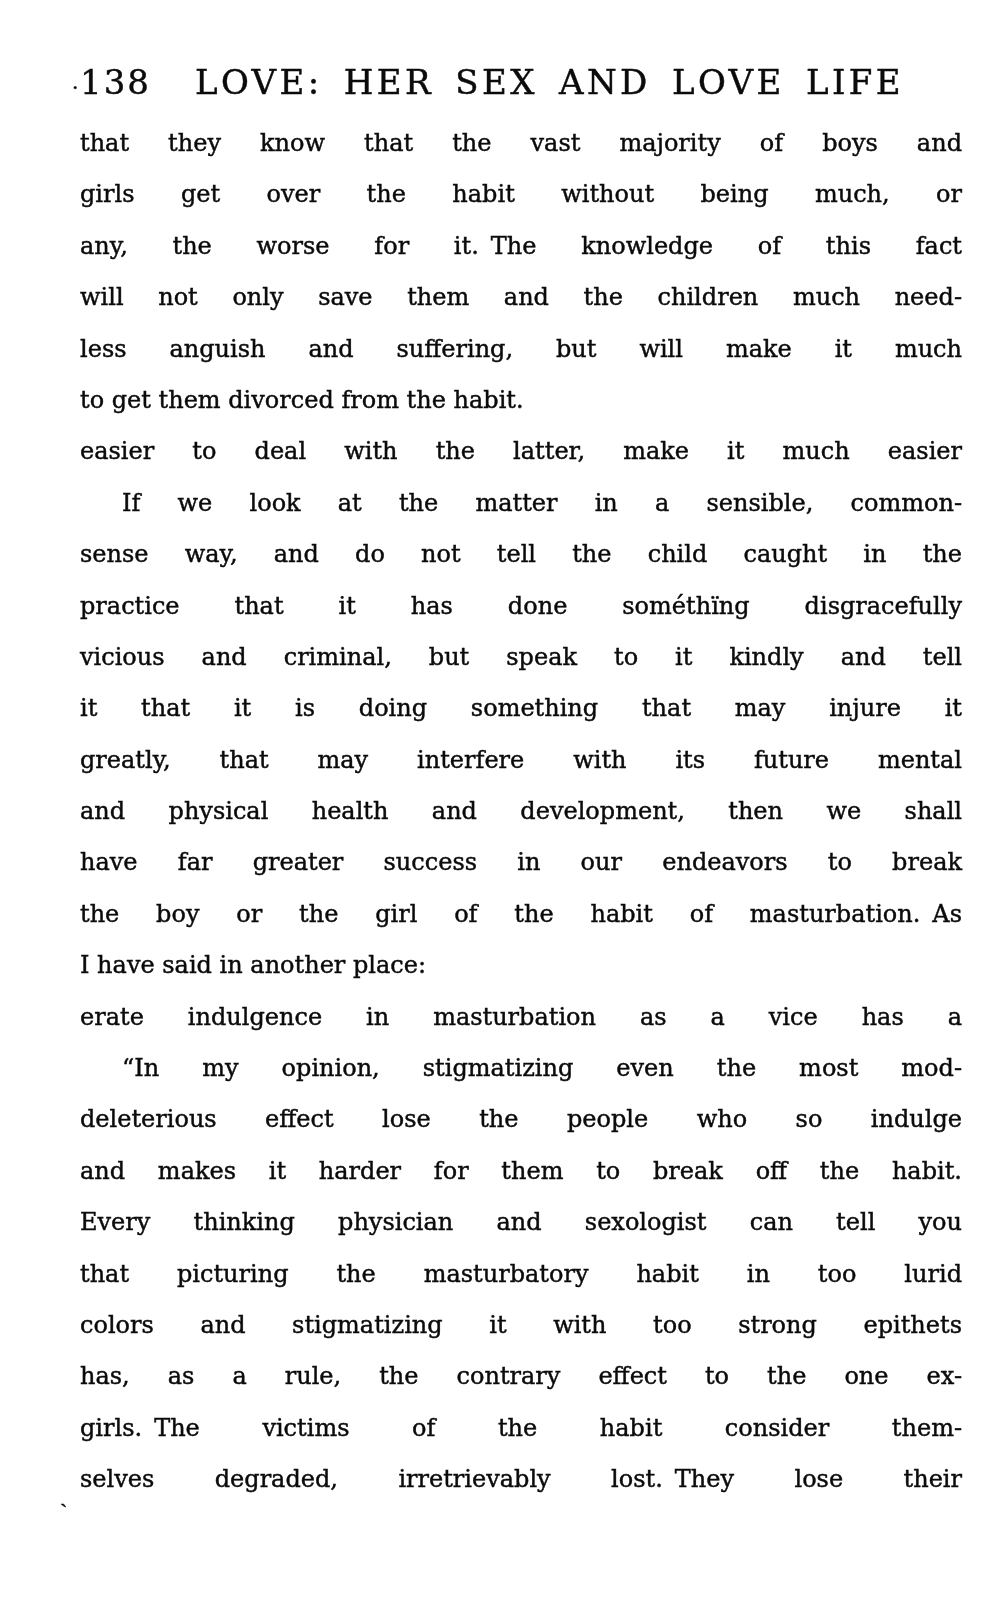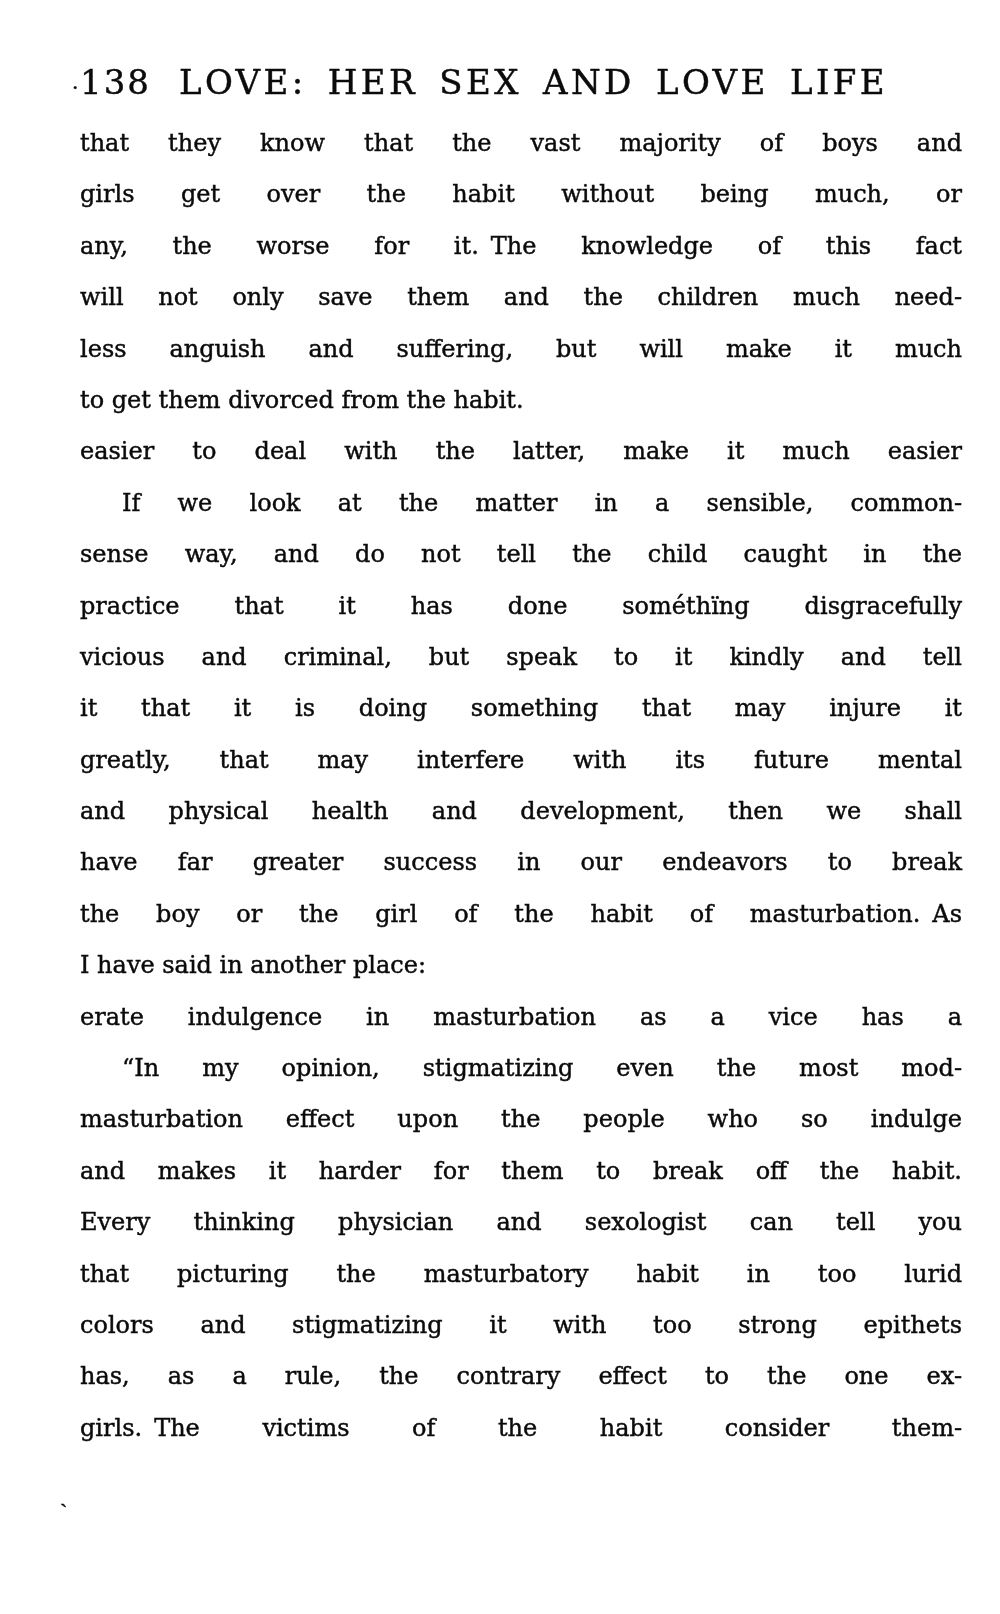--- a/index.html
+++ b/index.html
@@ -19,21 +19,21 @@
     top: 62px;
     left: 80px;
     width: 882px;
     display: flex;
     align-items: baseline;
     font-size: 34px;
     white-space: nowrap;
   }
   .page-number {
     letter-spacing: 2px;
-    margin-right: 28px;
+    margin-right: 44px;
   }
   .running-title {
     letter-spacing: 3.4px;
     word-spacing: 7px;
   }
   .body-text {
     position: absolute;
     top: 118px;
     left: 80px;
     width: 882px;
@@ -91,24 +91,25 @@
       <div class="line">practice that it has done sométhïng disgracefully</div>
       <div class="line">vicious and criminal, but speak to it kindly and tell</div>
       <div class="line">it that it is doing something that may injure it</div>
       <div class="line">greatly, that may interfere with its future mental</div>
       <div class="line">and physical health and development, then we shall</div>
       <div class="line">have far greater success in our endeavors to break</div>
       <div class="line">the boy or the girl of the habit of masturbation. As</div>
       <div class="line last">I have said in another place:</div>
       <div class="line">erate indulgence in masturbation as a vice has a</div>
       <div class="line indent">“In my opinion, stigmatizing even the most mod-</div>
-      <div class="line">masturbation effect upon the people who so indulge</div>
+      <div class="line">deleterious effect lose the people who so indulge</div>
       <div class="line">and makes it harder for them to break off the habit.</div>
       <div class="line">Every thinking physician and sexologist can tell you</div>
       <div class="line">that picturing the masturbatory habit in too lurid</div>
       <div class="line">colors and stigmatizing it with too strong epithets</div>
       <div class="line">has, as a rule, the contrary effect to the one ex-</div>
       <div class="line">girls. The victims of the habit consider them-</div>
+      <div class="line">selves degraded, irretrievably lost. They lose their</div>
     </div>
 
   <span class="ink-speck-margin">ˏ</span>
 
 </div>
 
 </body></html>

